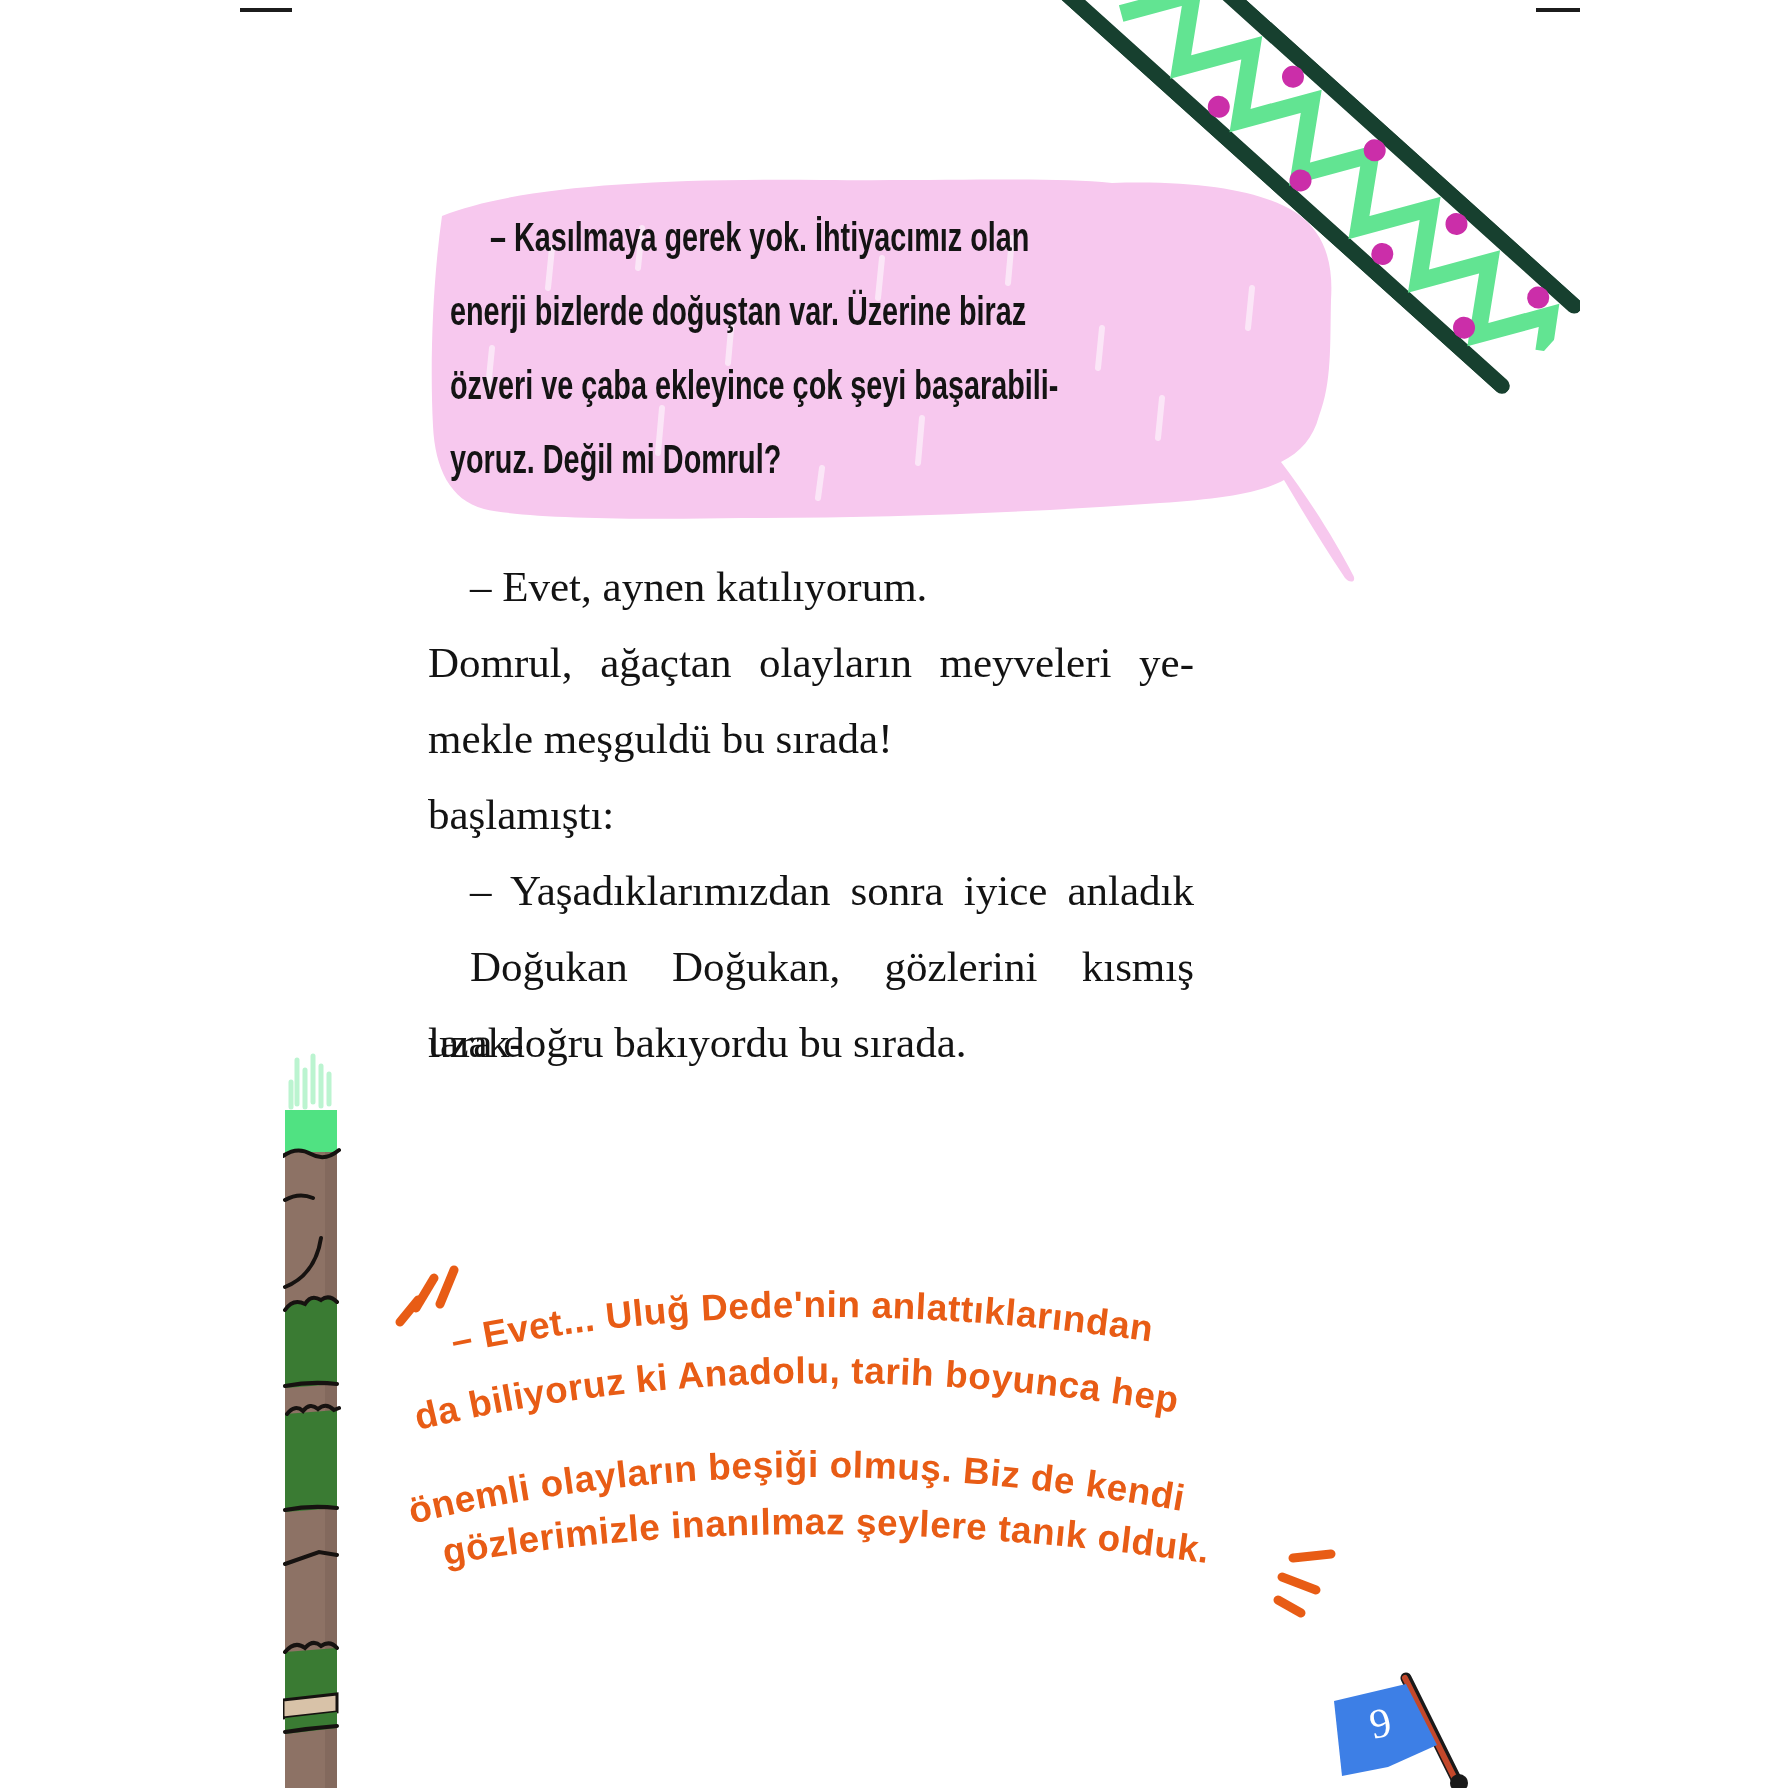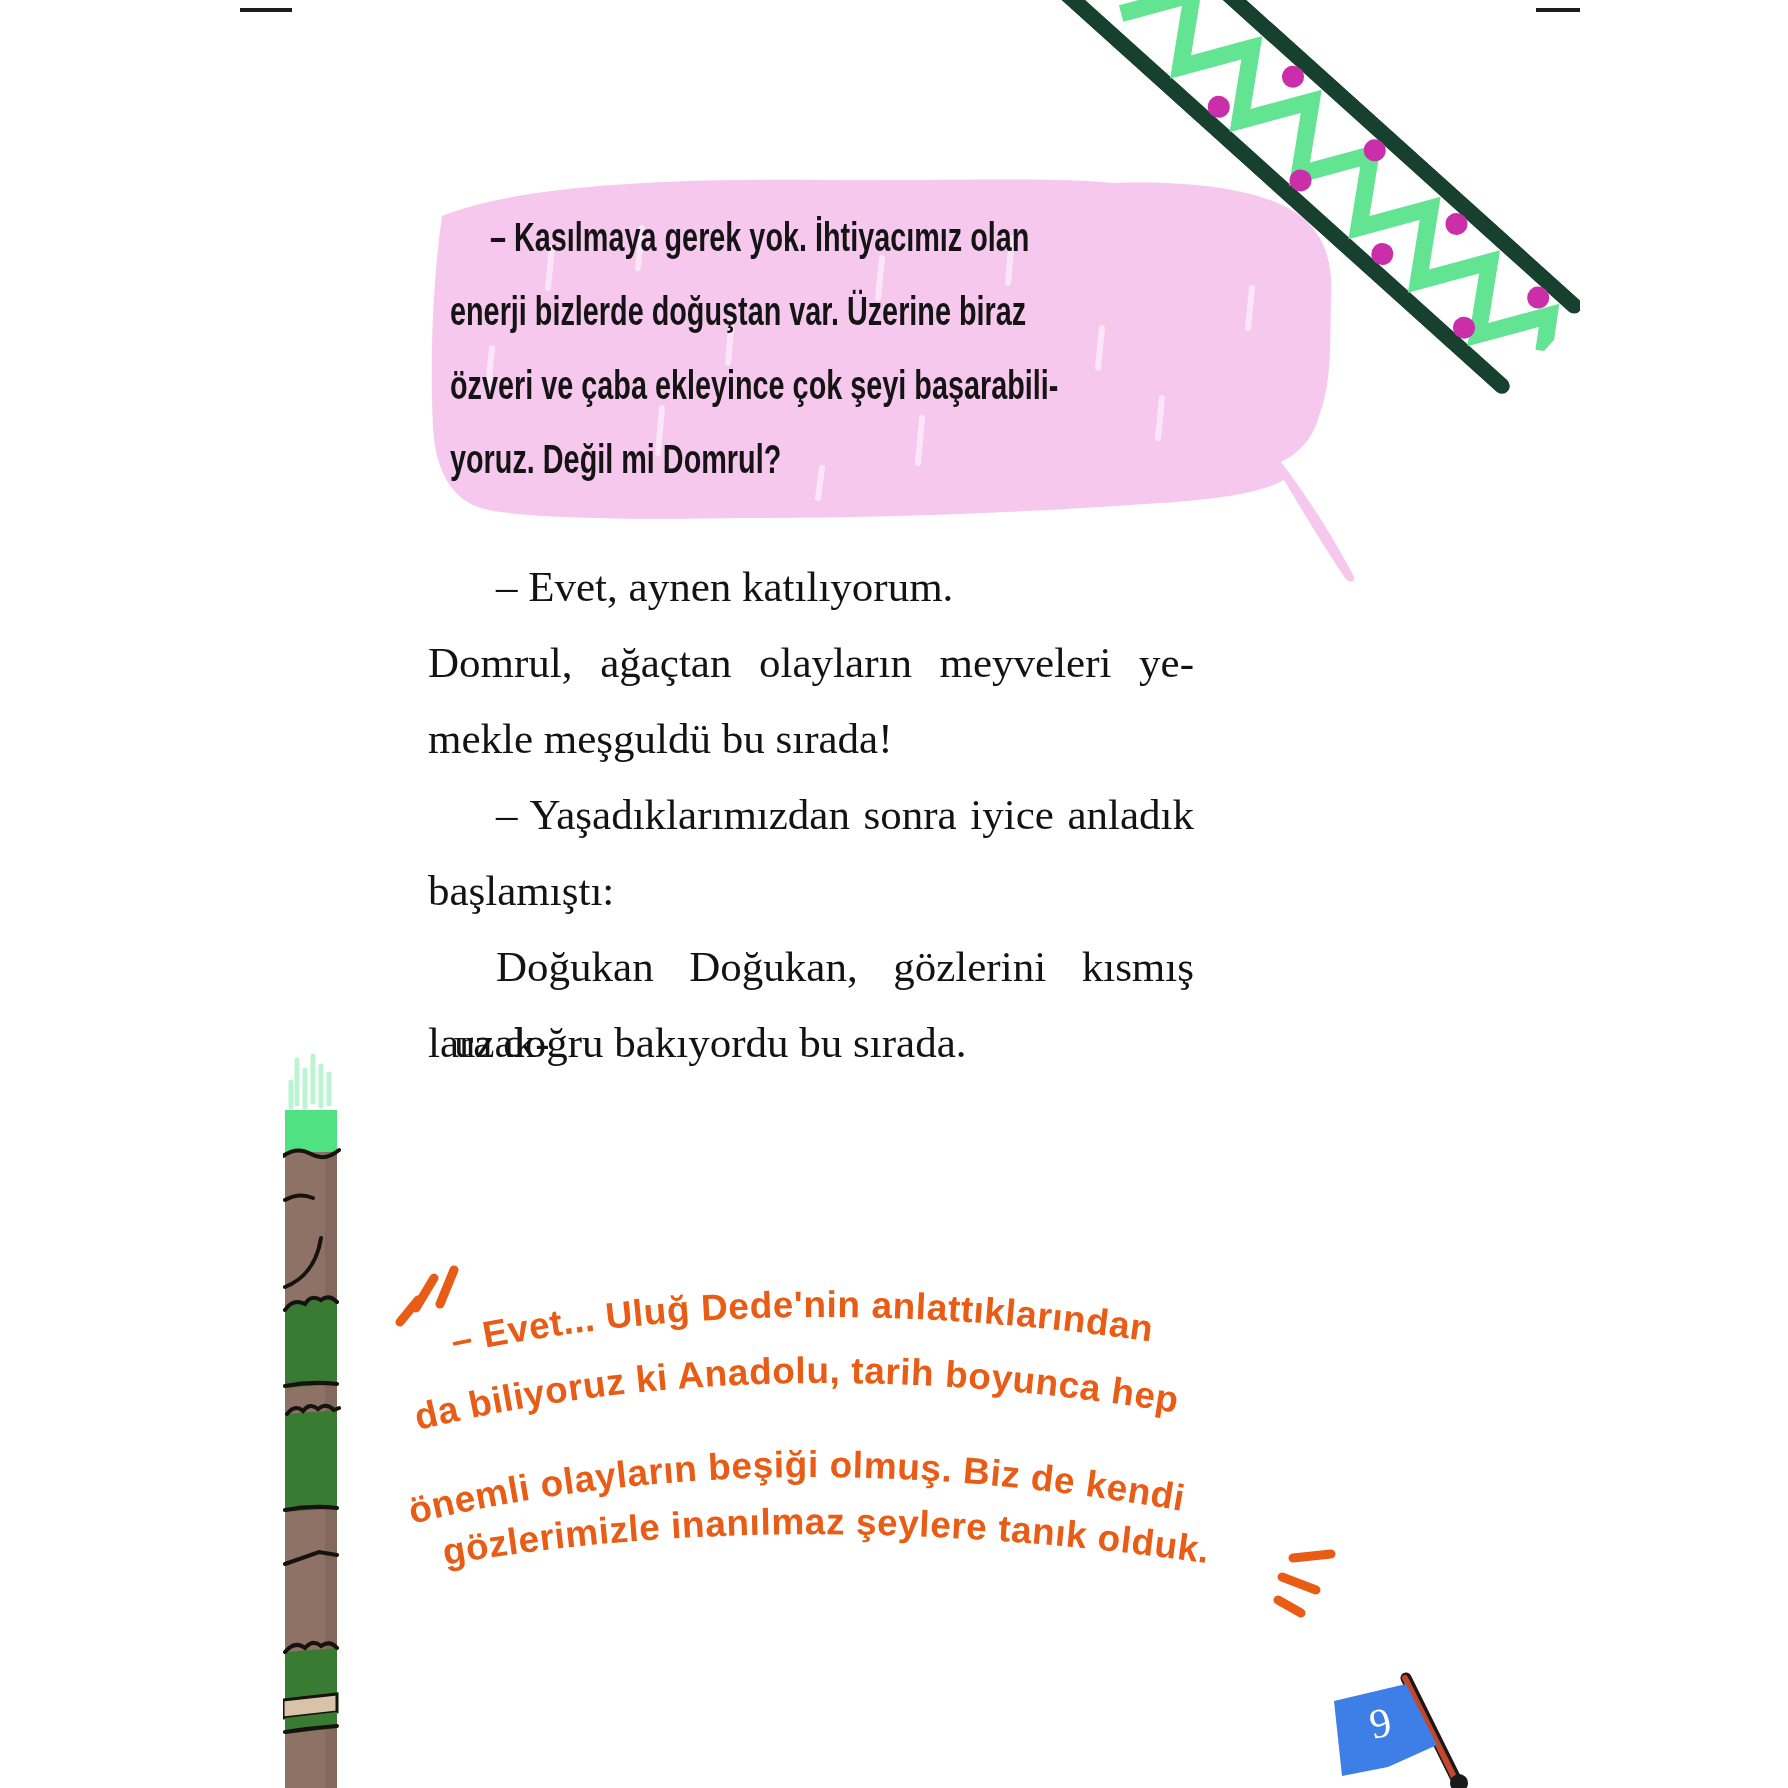--- a/index.html
+++ b/index.html
@@ -25,21 +25,21 @@
                font-family:"Liberation Sans",sans-serif;font-weight:700;
                font-size:40px;color:#141414;}
   .bubble-text .bl{height:74px;line-height:74px;white-space:nowrap;
                    transform:scaleX(.72);transform-origin:0 50%;}
   .bubble-text .bl.ind{margin-left:40px;}
 
   
   .body-text{position:absolute;left:428px;top:549px;width:766px;
              font-size:43px;line-height:76px;color:#131313;}
   .bline{height:76px;white-space:nowrap;}
-  .bline.ind{text-indent:42px;margin-left:26px;}
+  .bline.ind{text-indent:42px;}
   .bline.just{white-space:normal;text-align:justify;text-align-last:justify;}
   .ece-line{position:absolute;left:428px;top:1637px;width:766px;font-size:43px;
             line-height:76px;color:#131313;text-indent:42px;white-space:nowrap;}
 
   
   .orange-svg{position:absolute;left:390px;top:1262px;overflow:visible;}
   .orange-svg text{fill:var(--orange);font-family:"Liberation Sans",sans-serif;
                    font-weight:700;font-size:37px;letter-spacing:.5px;}
   .whoosh{stroke:var(--orange);stroke-width:9;stroke-linecap:round;fill:none;}
 
@@ -122,22 +122,22 @@
     <div class="bl ind">– Kasılmaya gerek yok. İhtiyacımız olan</div>
     <div class="bl">enerji bizlerde doğuştan var. Üzerine biraz</div>
     <div class="bl">özveri ve çaba ekleyince çok şeyi başarabili-</div>
     <div class="bl">yoruz. Değil mi Domrul?</div>
   </div>
 
   <div class="body-text">
       <div class="bline ind">– Evet, aynen katılıyorum.</div>
       <div class="bline just">Domrul, ağaçtan olayların meyveleri ye-</div>
       <div class="bline">mekle meşguldü bu sırada!</div>
+      <div class="bline">başlamıştı:</div>
       <div class="bline ind just">– Yaşadıklarımızdan sonra iyice anladık</div>
-      <div class="bline">başlamıştı:</div>
       <div class="bline ind just">Doğukan Doğukan, gözlerini kısmış uzak-</div>
       <div class="bline">lara doğru bakıyordu bu sırada.</div>
     </div>
 
   <svg class="orange-svg" width="1100" height="420" viewBox="0 0 1100 420">
     <defs>
       <path id="op1" d="M 64,92  Q 470,6   980,120"></path>
       <path id="op2" d="M 28,168 Q 465,62  1000,195"></path>
       <path id="op3" d="M 22,262 Q 470,152 1020,300"></path>
       <path id="op4" d="M 55,303 Q 470,230 990,330"></path>

